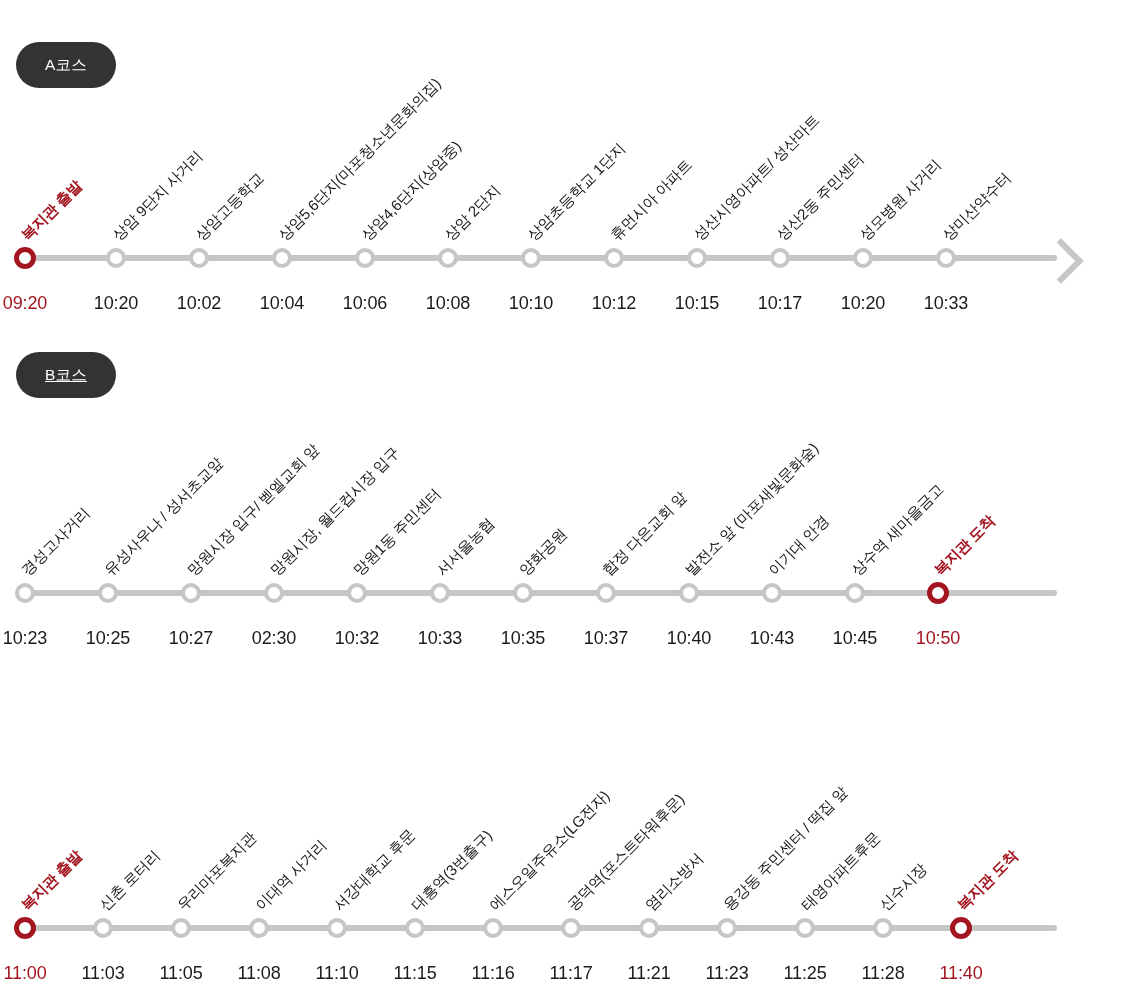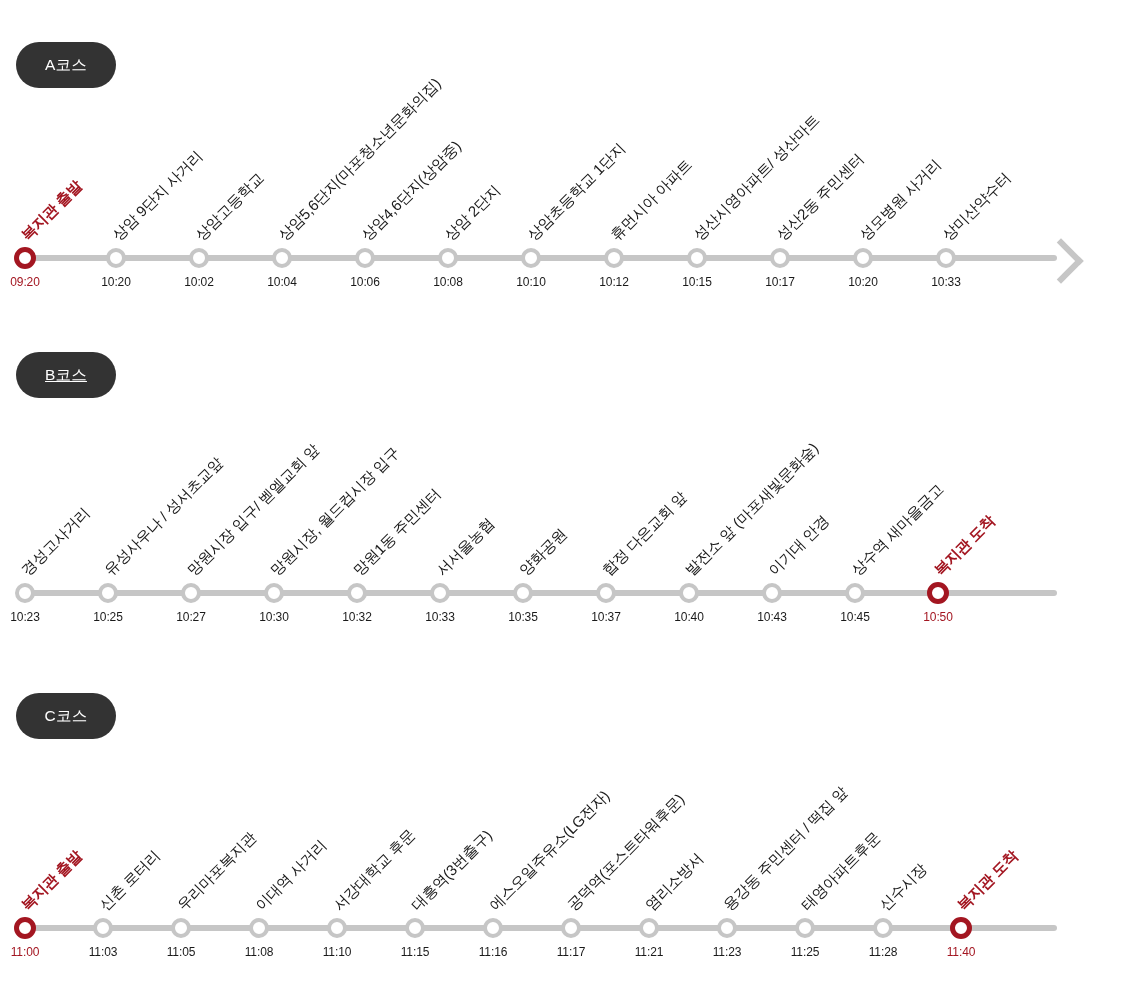--- a/index.html
+++ b/index.html
@@ -117,25 +117,25 @@
     color: #1a1a1a;
     letter-spacing: -0.2px;
     line-height: 1;
   }
   .stop.terminal .stop-name {
     color: #a31621;
     font-weight: 700;
   }
   .stop-time {
     position: absolute;
-    top: 80px;
+    top: 98px;
     left: 0;
     transform: translateX(-50%);
     white-space: nowrap;
-    font-size: 12px;
+    font-size: 18px;
     color: #1a1a1a;
     letter-spacing: -0.1px;
   }
   .stop.terminal .stop-time {
     color: #a31621;
   }
 </style>
 </head>
 <body>
 
@@ -227,21 +227,21 @@
             <div class="stop-time">10:25</div>
           </div>
           <div class="stop" style="left: 191px;">
             <div class="dot"></div>
             <div class="stop-name">망원시장 입구/ 벧엘교회 앞</div>
             <div class="stop-time">10:27</div>
           </div>
           <div class="stop" style="left: 274px;">
             <div class="dot"></div>
             <div class="stop-name">망원시장, 월드컵시장 입구</div>
-            <div class="stop-time">10:30</div>
+            <div class="stop-time">02:30</div>
           </div>
           <div class="stop" style="left: 357px;">
             <div class="dot"></div>
             <div class="stop-name">망원1동 주민센터</div>
             <div class="stop-time">10:32</div>
           </div>
           <div class="stop" style="left: 440px;">
             <div class="dot"></div>
             <div class="stop-name">서서울농협</div>
             <div class="stop-time">10:33</div>
@@ -274,21 +274,20 @@
           <div class="stop terminal" style="left: 938px;">
             <div class="dot"></div>
             <div class="stop-name">복지관 도착</div>
             <div class="stop-time">10:50</div>
           </div>
         </div>
     </div>
   </section>
 
   <section class="course course-c">
-    <div class="badge badge-c">C코스</div>
     <div class="timeline tl-c">
       <div class="rail" style="width: 1032px;"></div>
       <div class="stops-host">
           <div class="stop terminal" style="left: 25px;">
             <div class="dot"></div>
             <div class="stop-name">복지관 출발</div>
             <div class="stop-time">11:00</div>
           </div>
           <div class="stop" style="left: 103px;">
             <div class="dot"></div>

